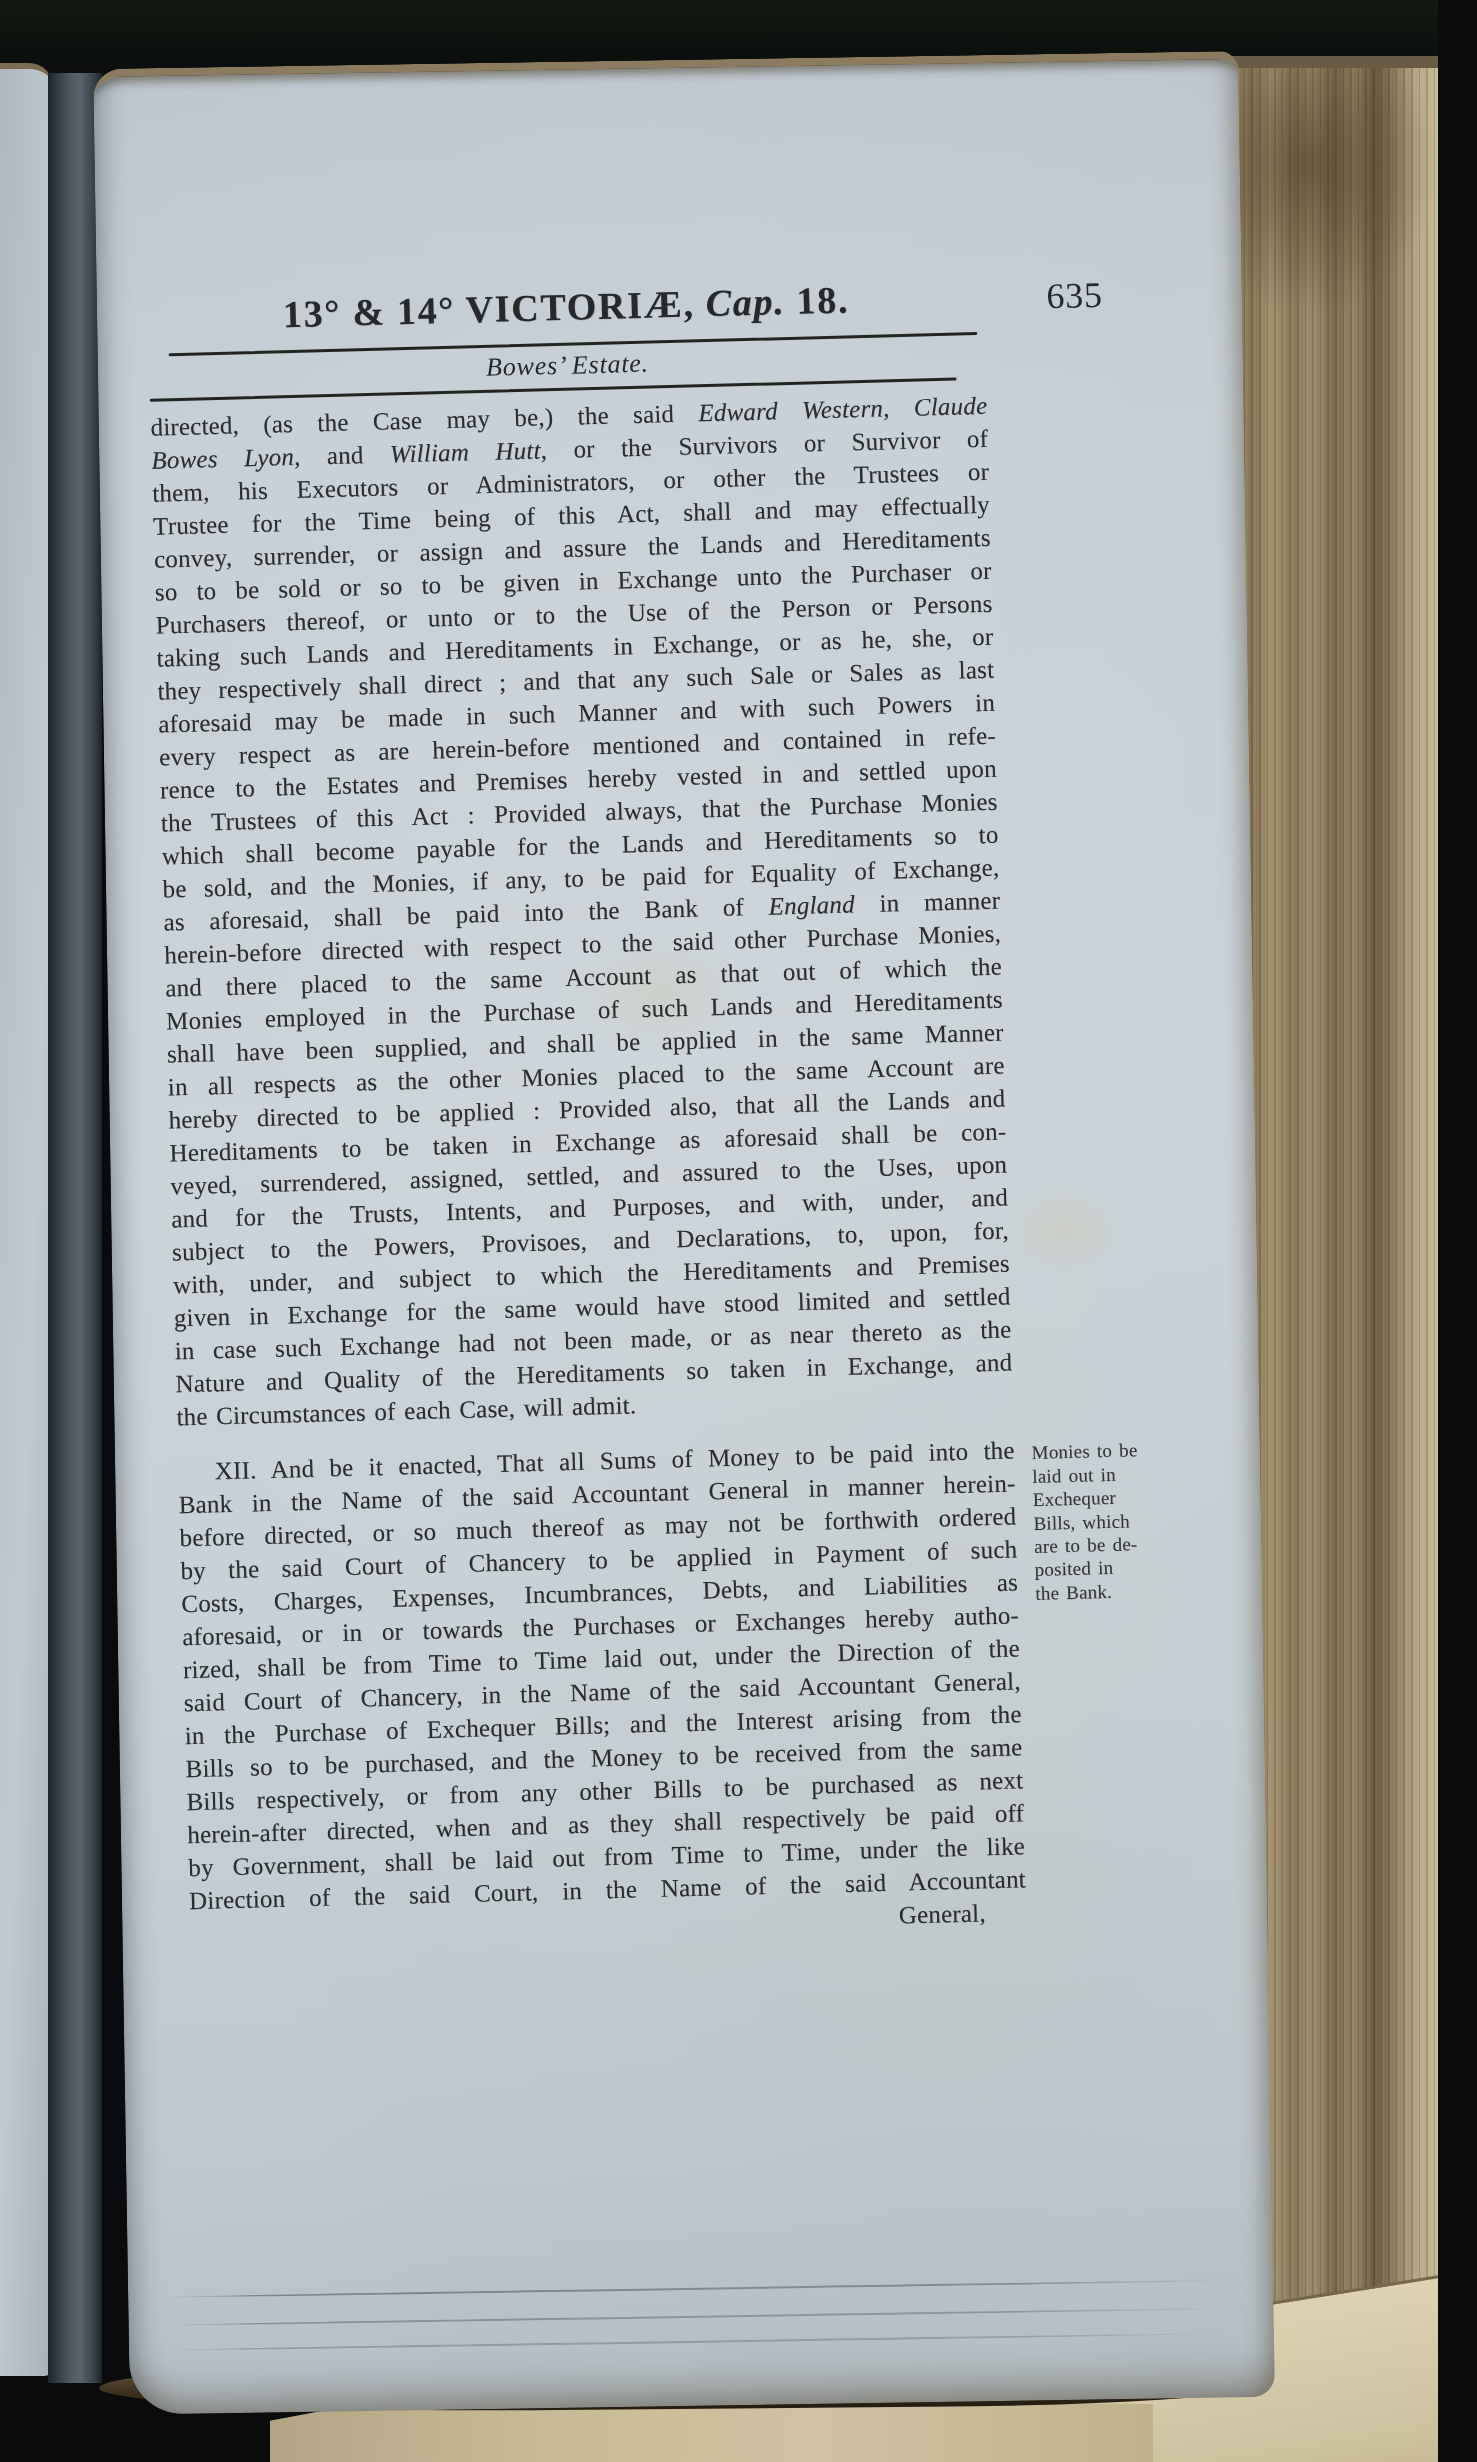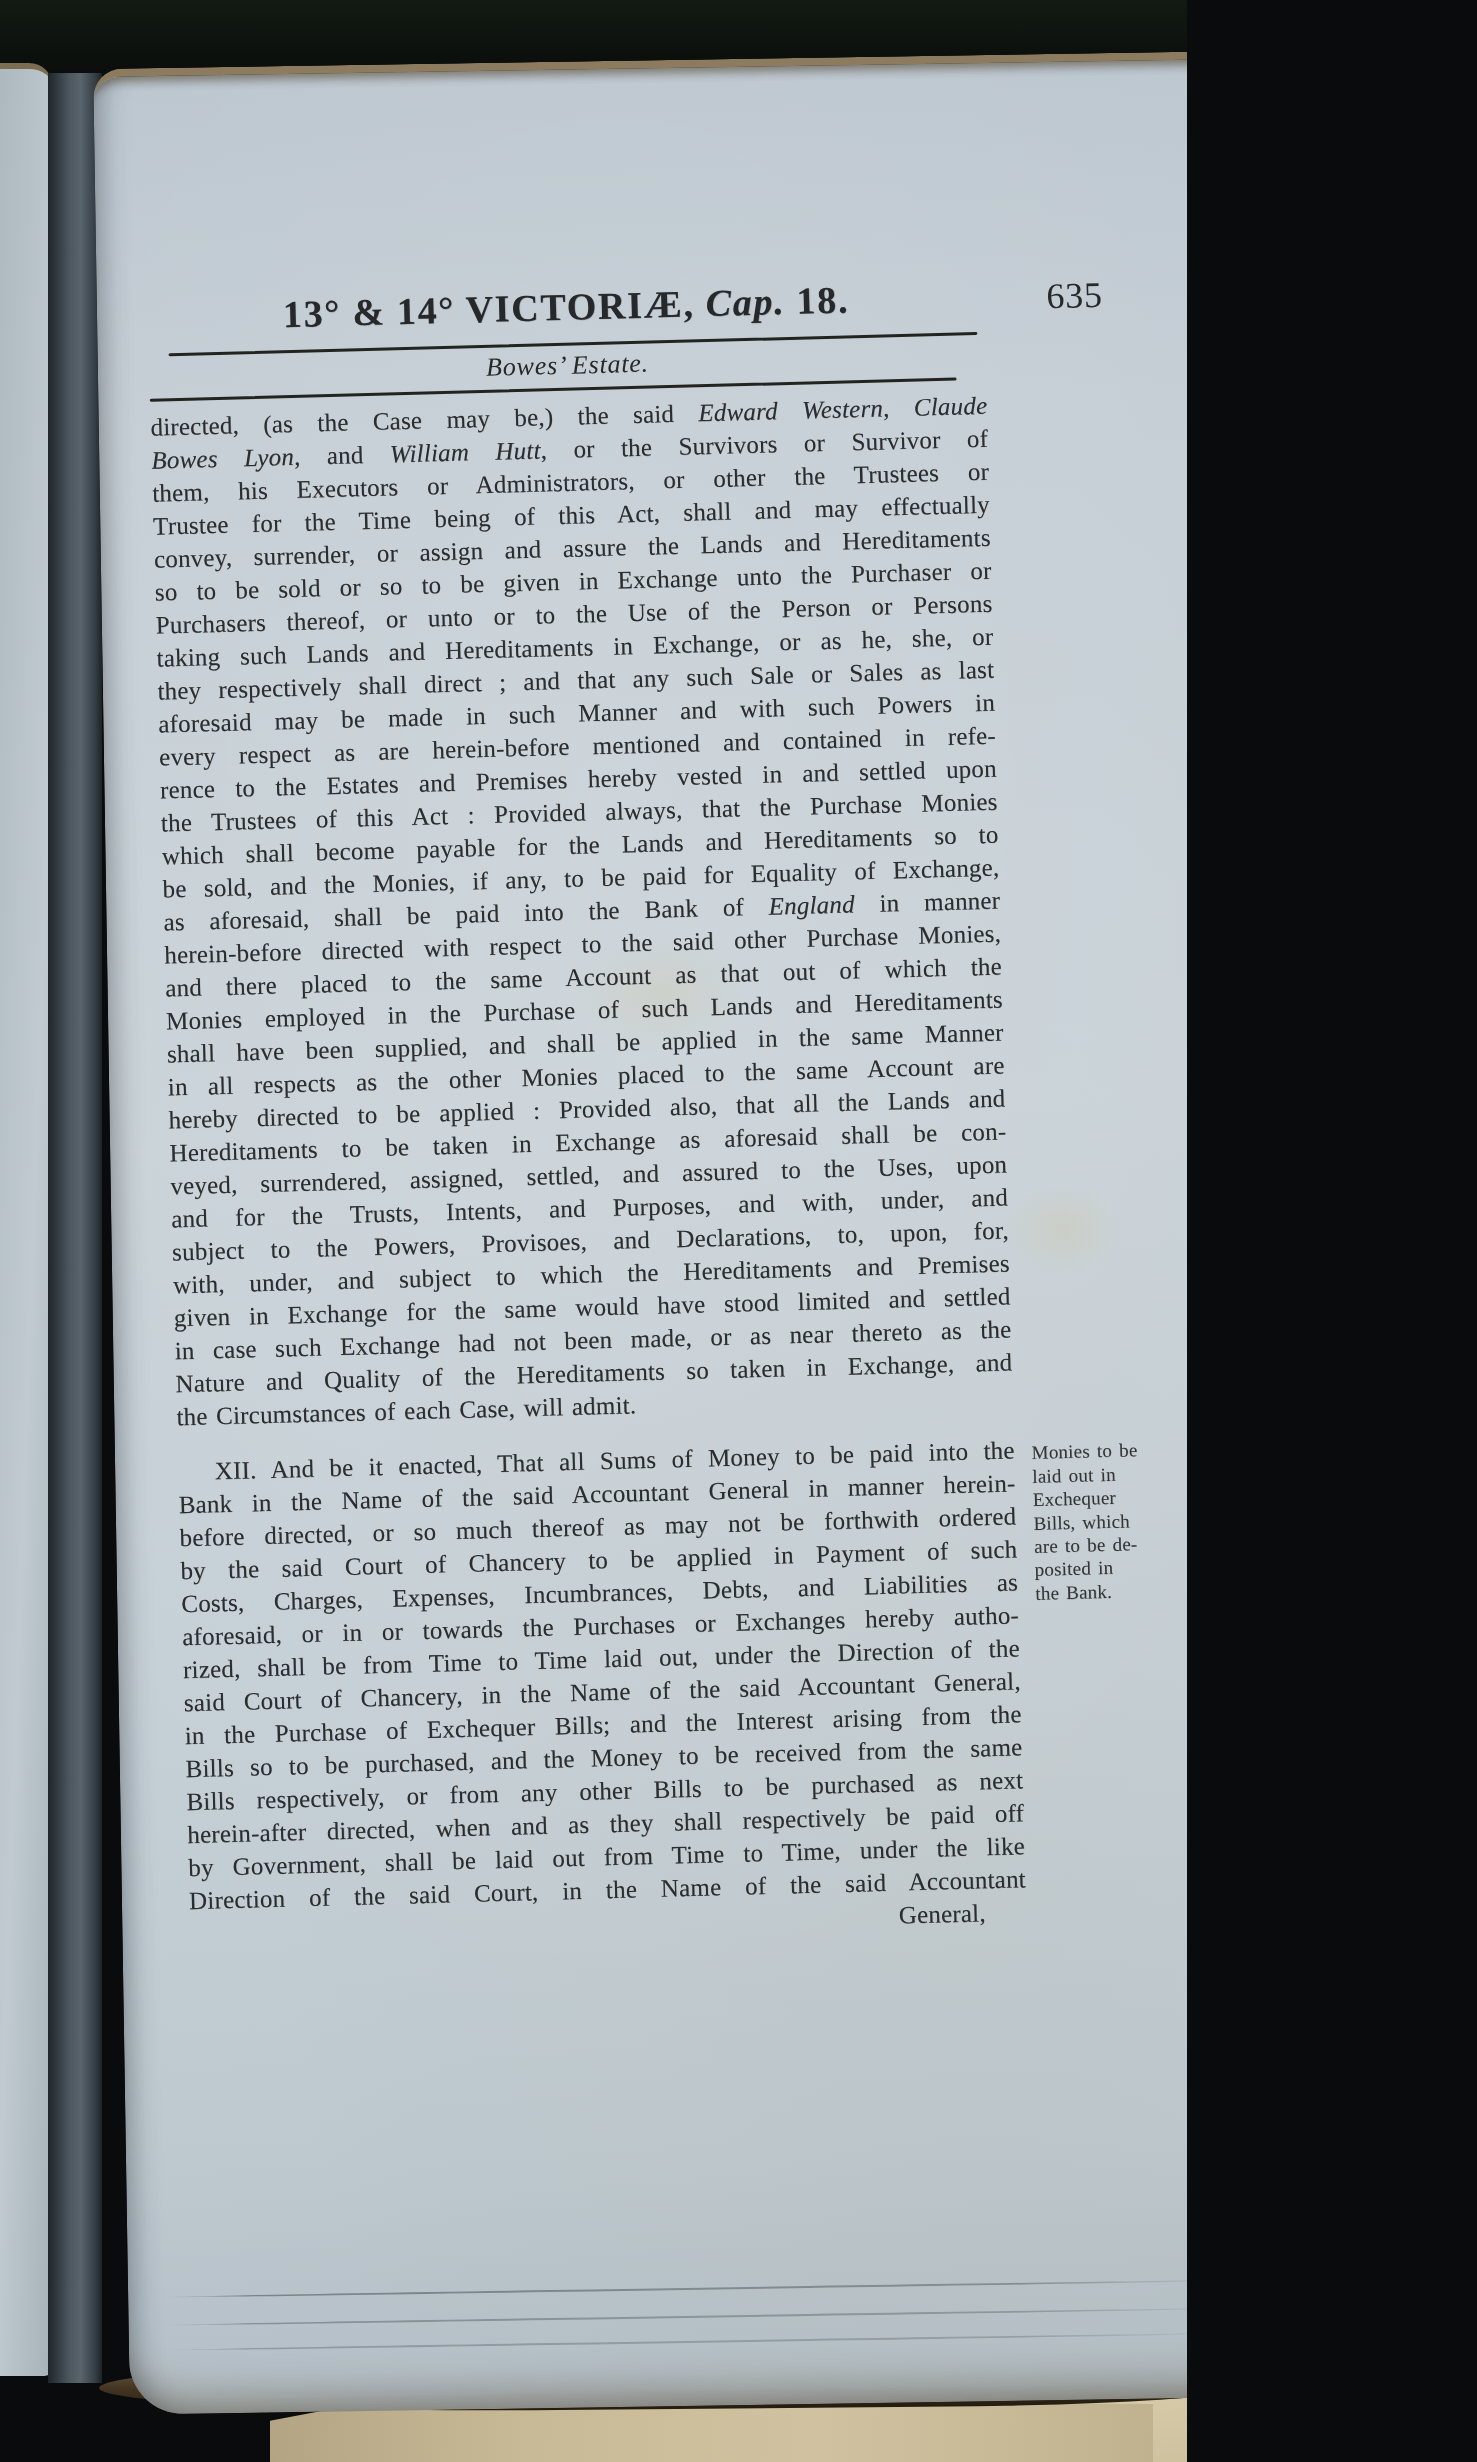--- a/index.html
+++ b/index.html
@@ -1,16 +1,16 @@
 <!DOCTYPE html>
 <html style="font-size:13.6px"><head>
 <meta charset="utf-8">
 <style>
   html,body{margin:0;padding:0;background:#0a0b0c;}
-  .shot{position:relative;width:1187px;height:2462px;background:#0a0b0c;overflow:hidden;
+  .shot{position:relative;width:1438px;height:2462px;background:#0a0b0c;overflow:hidden;
         font-family:"Liberation Serif","DejaVu Serif",serif;}
   .backdrop-top{position:absolute;left:0;top:0;width:100%;height:93px;
         background:linear-gradient(180deg,#121a12 0%,#0c100d 60%,#0a0b0c 100%);}
 
   
   .adjacent-page{position:absolute;left:0;top:63px;width:53px;height:2307px;
         background:linear-gradient(92deg,#aeb8bf 0%,#c0cad0 55%,#a6b1b8 100%);
         border-top:6px solid #7b6c52;border-radius:0 24px 8.5px 0;}
 
   

